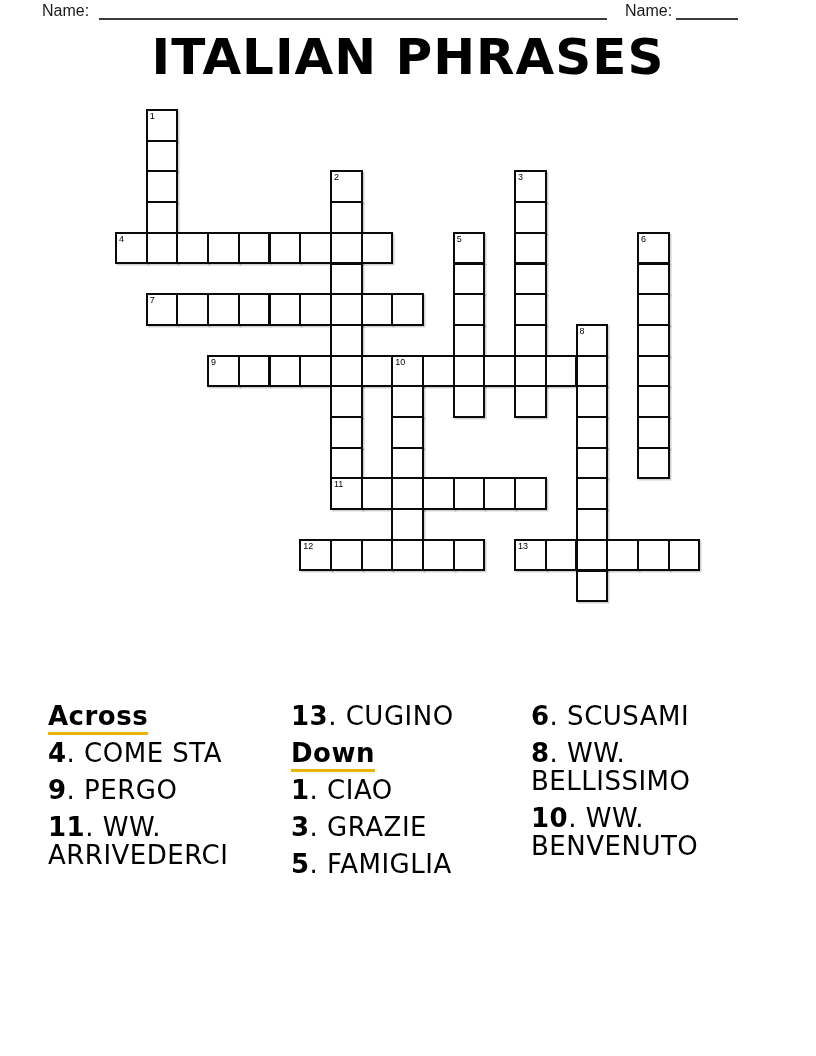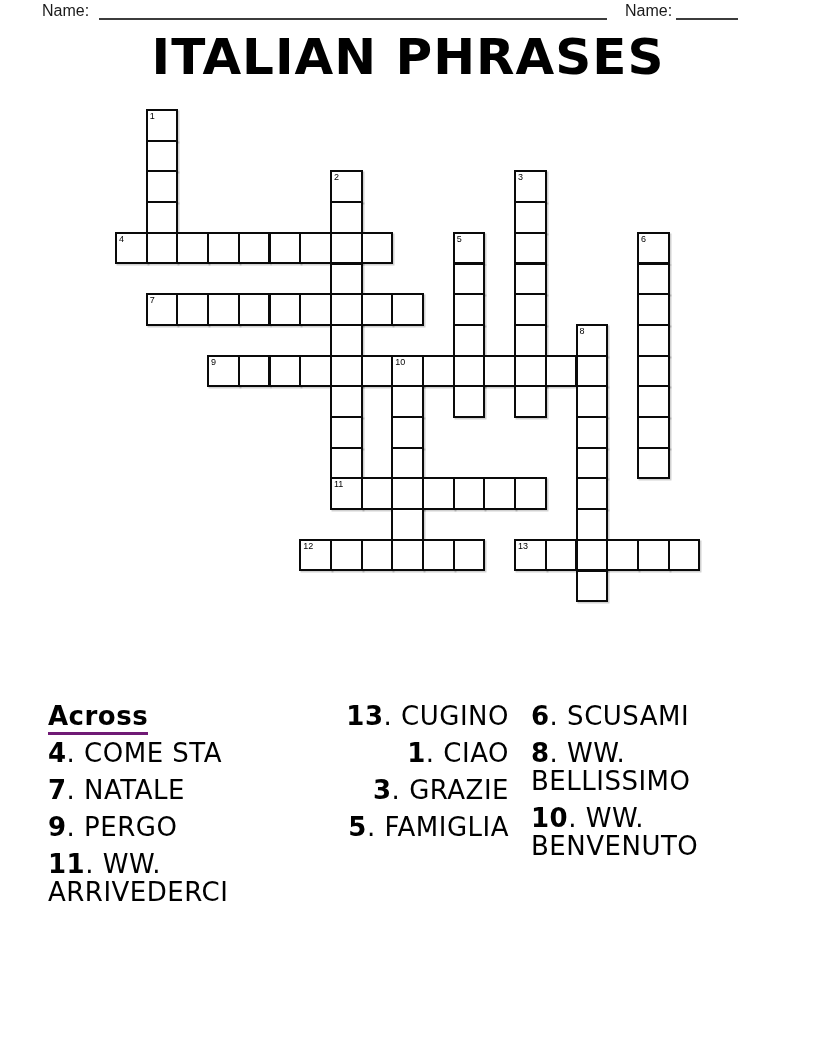--- a/index.html
+++ b/index.html
@@ -54,32 +54,32 @@
     position: absolute;
     top: 0; left: 2px;
     font-family: "Liberation Sans", sans-serif;
     font-size: 9px;
     line-height: 11px;
     color: #000;
   }
   
   .clue-col { position: absolute; top: 702px; width: 218px; }
   #ccol1 { left: 48px; }
-  #ccol2 { left: 291px; text-align: right; }
+  #ccol2 { left: 291px; }
   #ccol3 { left: 531px; }
   .clue, .clue-heading {
     font-size: 26px;
     line-height: 28px;
     margin-bottom: 9px;
     letter-spacing: 0.5px;
   }
   .clue .num { font-weight: bold; }
   .clue-heading .hd {
     font-weight: bold;
-    border-bottom: 3px solid #701a75;
+    border-bottom: 3px solid #eab308;
     padding-bottom: 1px;
   }
 </style>
 </head>
 <body>
 
 <span id="name-label" class="hdr-label">Name:</span>
 <div id="name-line" class="write-line"></div>
 <span id="date-label" class="hdr-label">Name:</span>
 <div id="date-line" class="write-line"></div>
@@ -203,26 +203,26 @@
     <div class="cell" style="left: 460.5px; top: 429.8px;"></div>
     <div class="cell" style="left: 491.2px; top: 429.8px;"></div>
     <div class="cell" style="left: 521.9px; top: 429.8px;"></div>
     <div class="cell" style="left: 552.6px; top: 429.8px;"></div>
     <div class="cell" style="left: 460.5px; top: 460.5px;"></div>
   </div>
 
 <div id="ccol1" class="clue-col">
     <div class="clue-heading"><span class="hd">Across</span></div>
     <div class="clue"><span class="num">4</span>. COME STA</div>
-    <div class="clue"><span class="num">7</span>. NATALE</div>
     <div class="clue"><span class="num">9</span>. PERGO</div>
     <div class="clue"><span class="num">11</span>. WW. ARRIVEDERCI</div>
   </div>
 <div id="ccol2" class="clue-col">
     <div class="clue"><span class="num">13</span>. CUGINO</div>
+    <div class="clue-heading"><span class="hd">Down</span></div>
     <div class="clue"><span class="num">1</span>. CIAO</div>
     <div class="clue"><span class="num">3</span>. GRAZIE</div>
     <div class="clue"><span class="num">5</span>. FAMIGLIA</div>
   </div>
 <div id="ccol3" class="clue-col">
     <div class="clue"><span class="num">6</span>. SCUSAMI</div>
     <div class="clue"><span class="num">8</span>. WW. BELLISSIMO</div>
     <div class="clue"><span class="num">10</span>. WW. BENVENUTO</div>
   </div>
 

